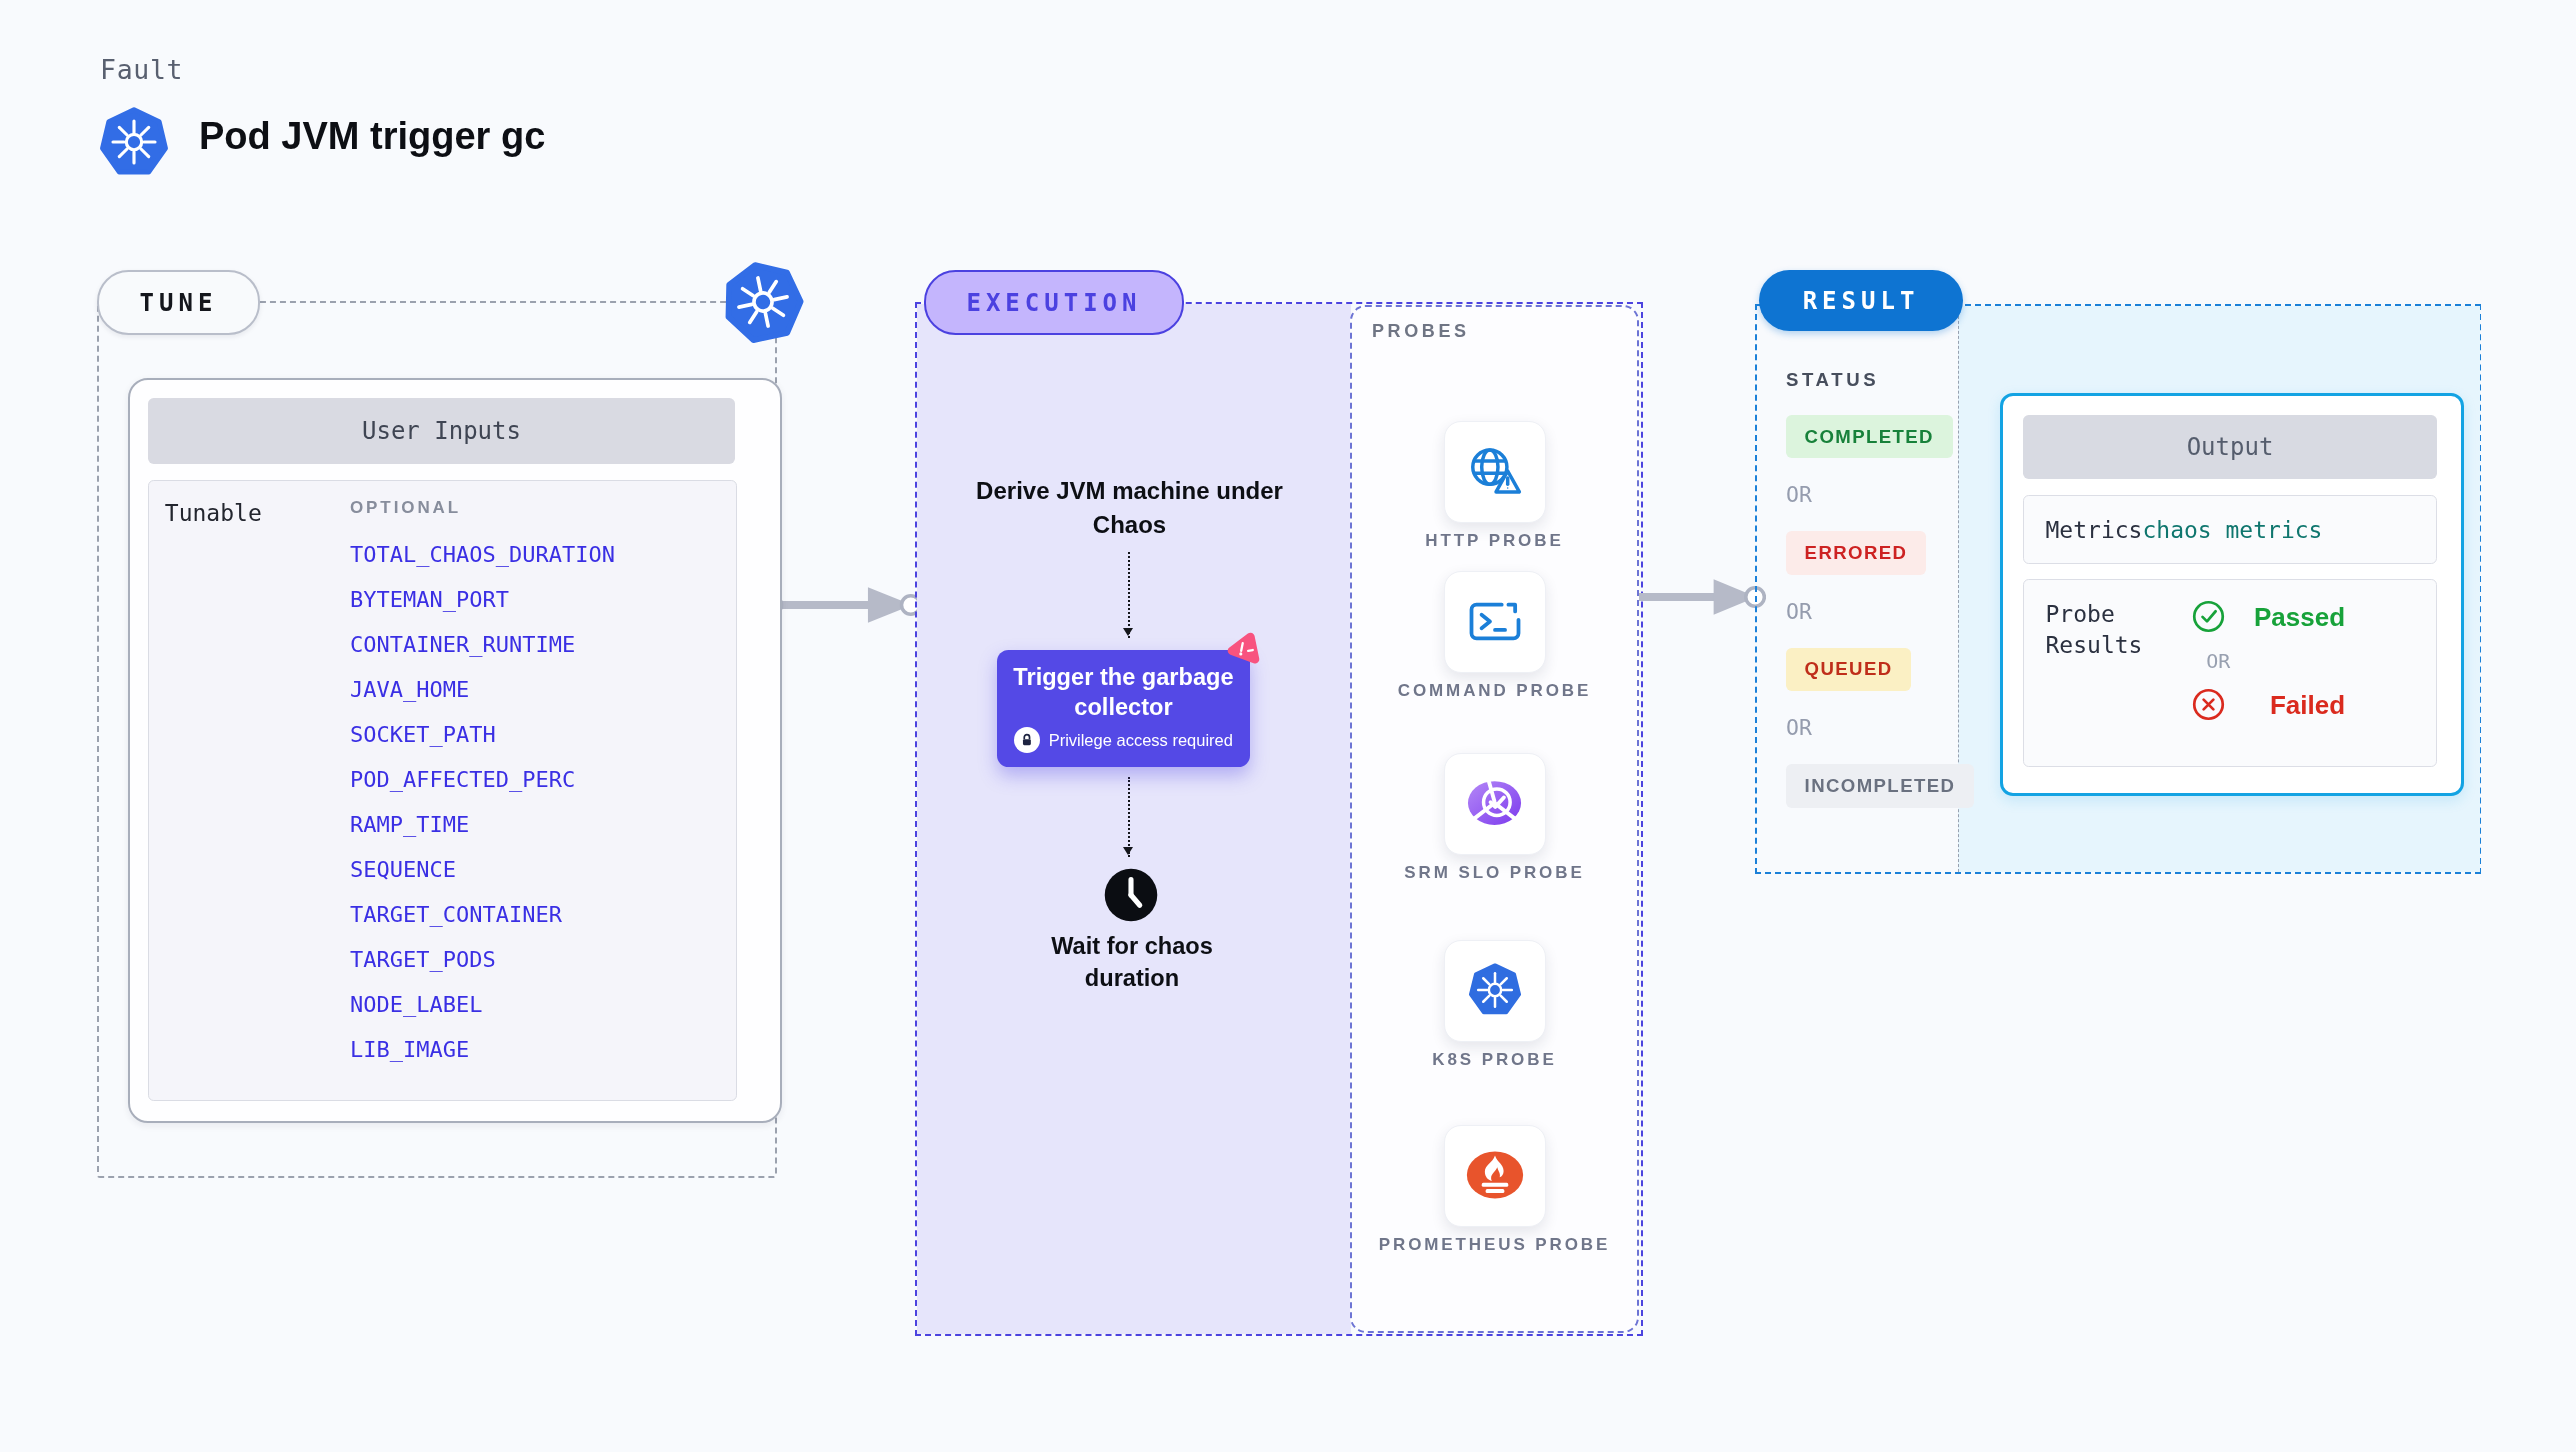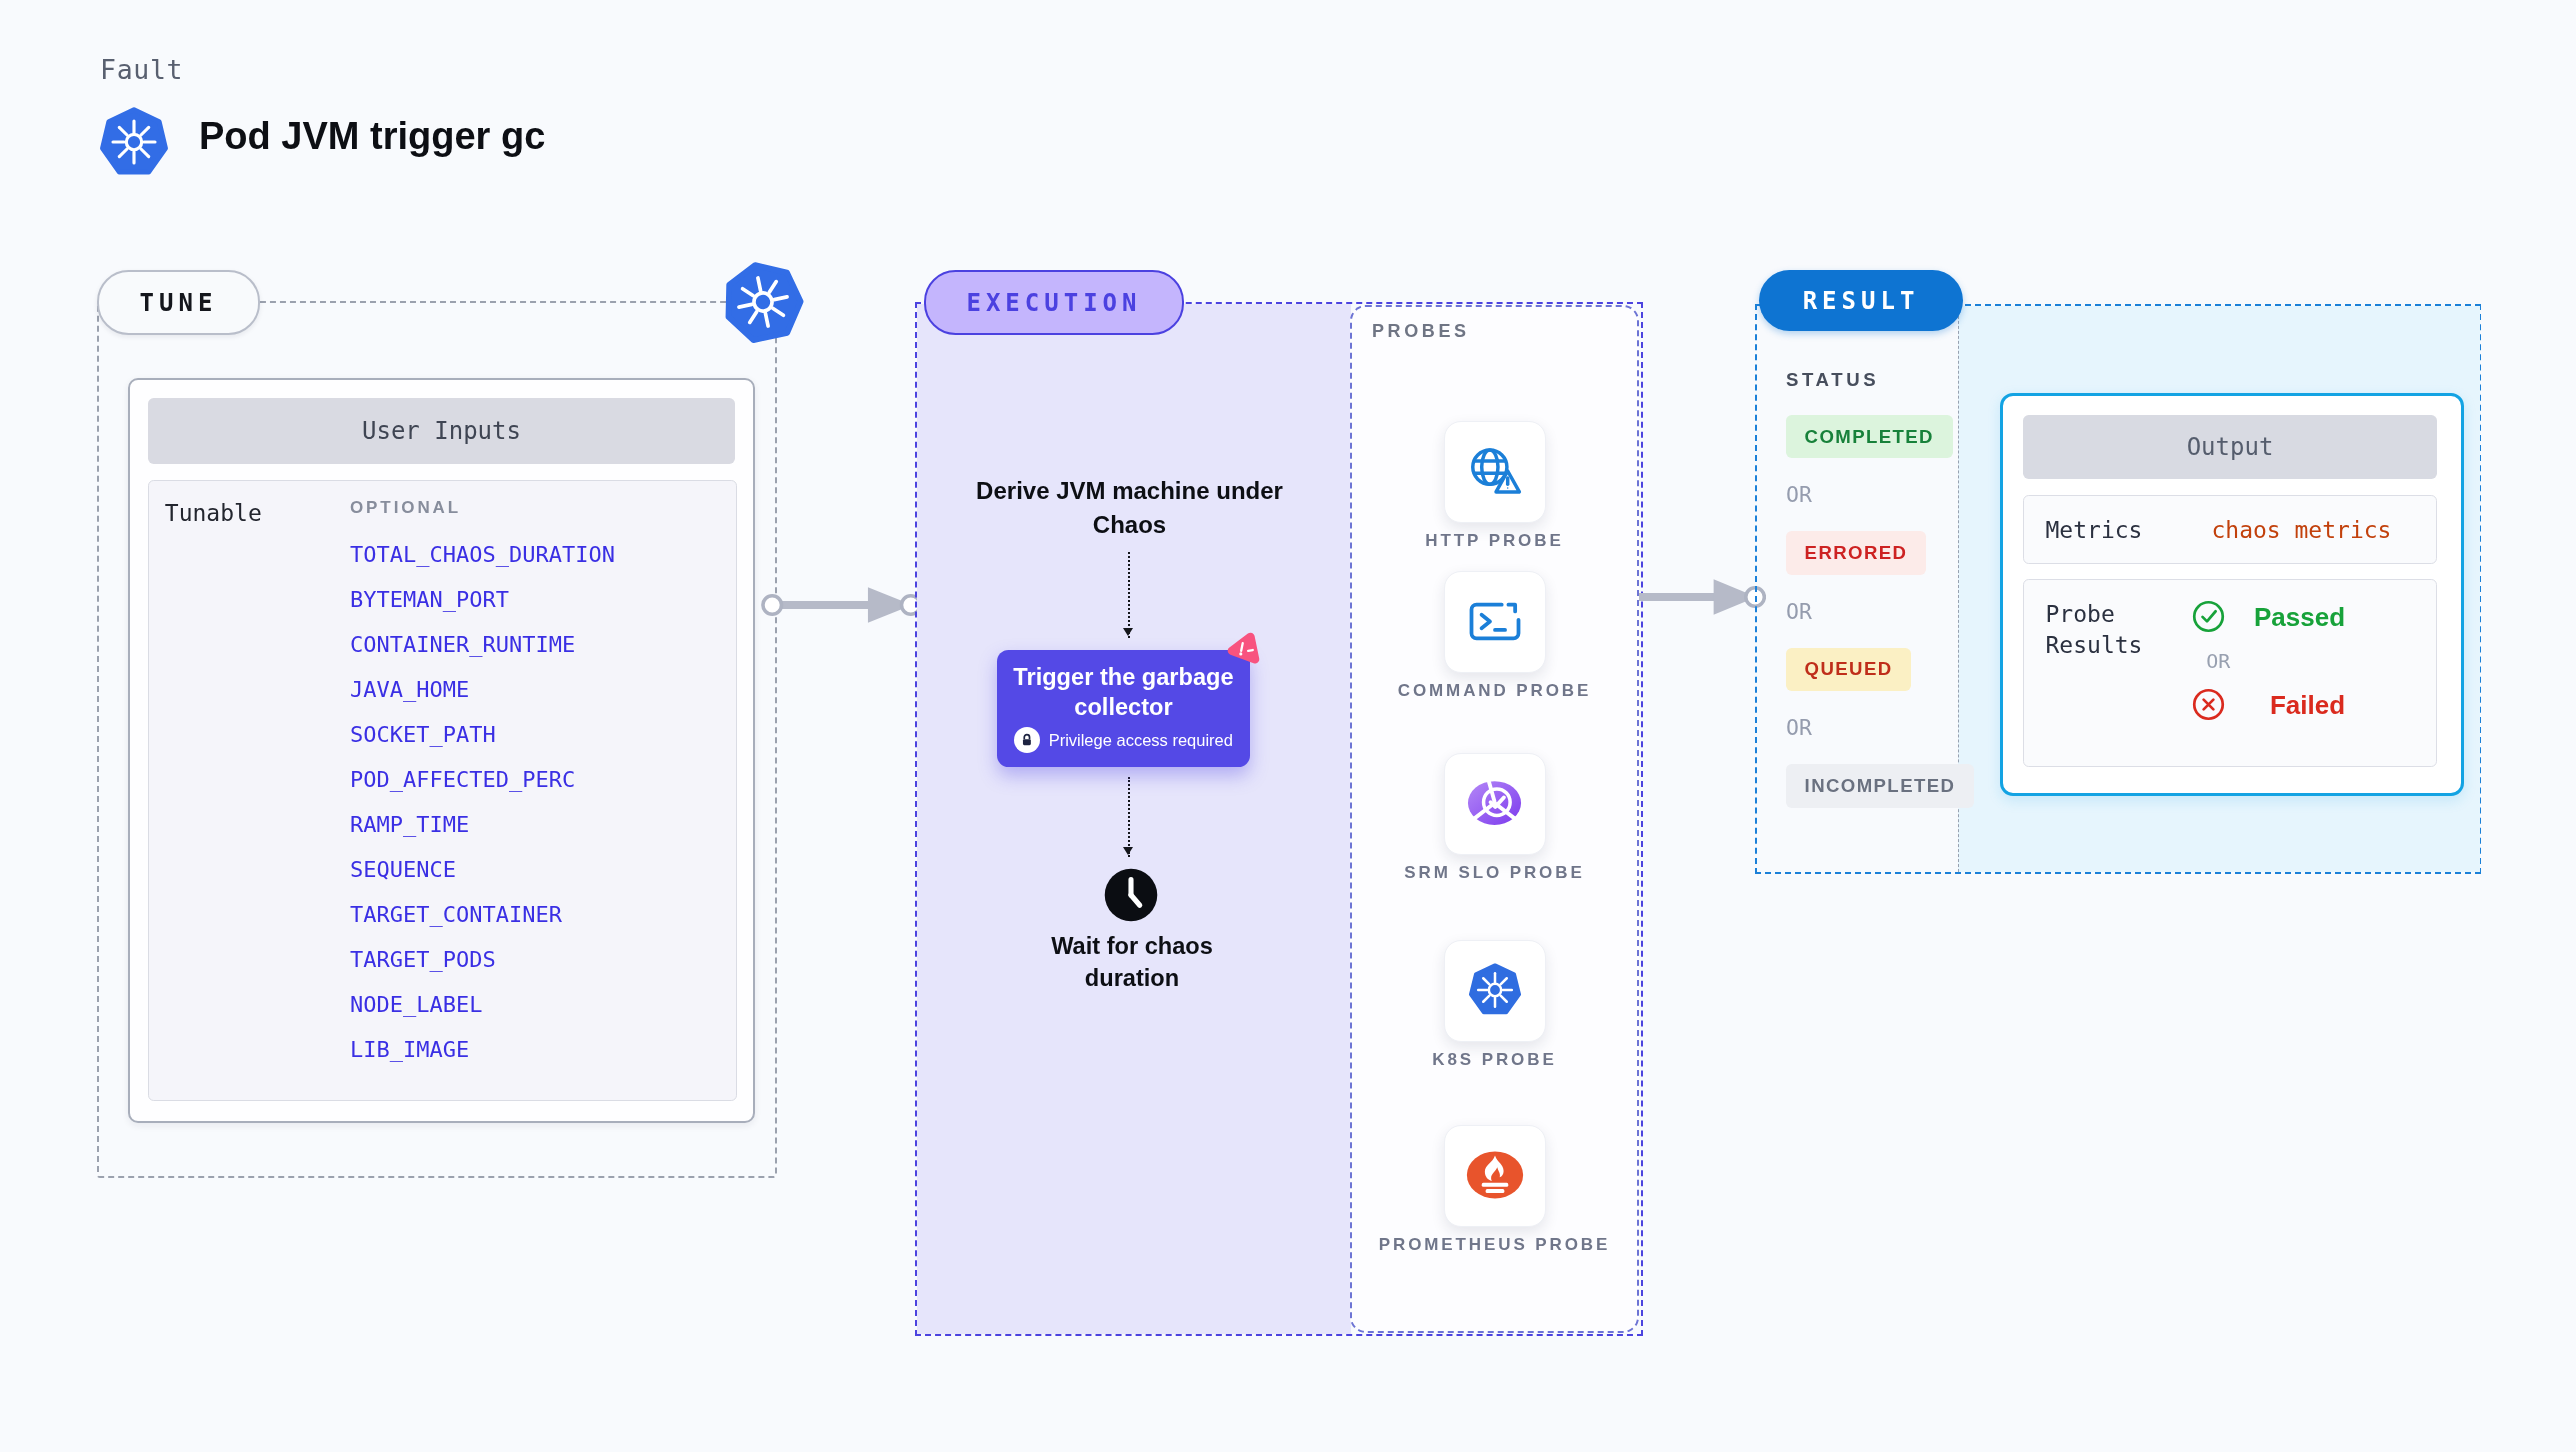--- a/index.html
+++ b/index.html
@@ -21,21 +21,21 @@
              border:2.1px solid #b9beca;color:#14161c;box-shadow:0 2.1px 5.7px rgba(20,25,50,.08);}
   .pill-exec{left:924px;top:270px;width:256px;height:61px;background:#c4b5fd;
              border:2.9px solid #4b41e0;color:#4b41e0;}
   .pill-result{left:1759px;top:270px;width:204px;height:61px;background:#0e74d2;color:#fff;
                box-shadow:0 2.9px 7.2px rgba(14,116,210,.3);}
 
   
   .tune-box{left:97px;top:301px;width:676px;height:873px;border:2.1px dashed #9ba1ae;border-radius:2.9px;}
   .tune-k8s{left:722px;top:261px;width:82px;height:82px;z-index:6;}
   .ui-card{left:128px;top:378px;width:623px;height:741px;background:#fefeff;border:2.1px solid #a8aebb;
-           border-radius:10px;box-shadow:0 2.1px 7.2px rgba(30,35,60,.07);z-index:2;}
+           border-radius:20px;box-shadow:0 2.1px 7.2px rgba(30,35,60,.07);z-index:2;padding-left:27px;}
   .ui-card-header{position:absolute;left:18px;top:18px;width:587px;height:66px;background:#d9dae2;
            border-radius:5.7px;display:flex;align-items:center;justify-content:center;
            font-size:24px;color:#3f4553;}
   .ui-list{position:absolute;left:18px;top:100px;width:587px;height:619px;background:#f5f5fa;
            border:1.4px solid #dadce4;border-radius:5.7px;text-decoration:underline;}
   .tunable-label{position:absolute;left:15.8px;top:18.6px;font-size:23px;color:#23262f;}
   .input-col{position:absolute;left:201px;top:17px;display:flex;flex-direction:column;gap:20px;}
   .optional-label{font-size:17px;font-weight:bold;letter-spacing:2.9px;color:#878d9c;margin-bottom:4.3px;}
   .input-item{font-size:22px;color:#3a2fe4;}
 
@@ -89,21 +89,21 @@
 
   .output-card{left:2000px;top:393px;width:458px;height:397px;background:#fff;border:3.6px solid #13a3e3;
                border-radius:13px;box-shadow:0 4.3px 13px rgba(19,163,227,.15);z-index:3;}
   .output-header{position:absolute;left:20px;top:18.6px;width:414px;height:64px;background:#d8dae2;
                border-radius:5.7px;display:flex;align-items:center;justify-content:center;
                font-size:24px;color:#555d6d;}
   .output-row{position:absolute;left:20px;width:414px;background:#fafbfd;border:1.4px solid #dcdee6;
               border-radius:5.7px;box-sizing:border-box;}
   .row-metrics{top:99px;height:69px;display:flex;align-items:center;padding:0 21.5px;}
   .metrics-label{font-size:23px;color:#2b3140;}
-  .metrics-value{font-size:23px;color:#c2410c;margin-left:69px;}
+  .metrics-value{font-size:23px;color:#0f766e;}
   .row-proberesults{top:183px;height:188px;display:flex;padding:18.6px 21.5px;}
   .probe-results-label{width:115px;font-size:23px;line-height:31.5px;color:#2b3140;}
   .probe-results-states{display:flex;flex-direction:column;gap:14.3px;margin-left:31.5px;margin-top:1.4px;}
   .state-row{display:flex;align-items:center;gap:29px;justify-content:space-between;}
   .passed-text{font-size:26px;font-weight:bold;color:#17a23a;}
   .failed-text{font-size:26px;font-weight:bold;color:#da2a1e;}
   .state-or{font-size:20px;color:#98a0b0;margin-left:14.3px;
             font-family:"DejaVu Sans Mono","Liberation Mono",monospace;}
 </style>
 </head>

